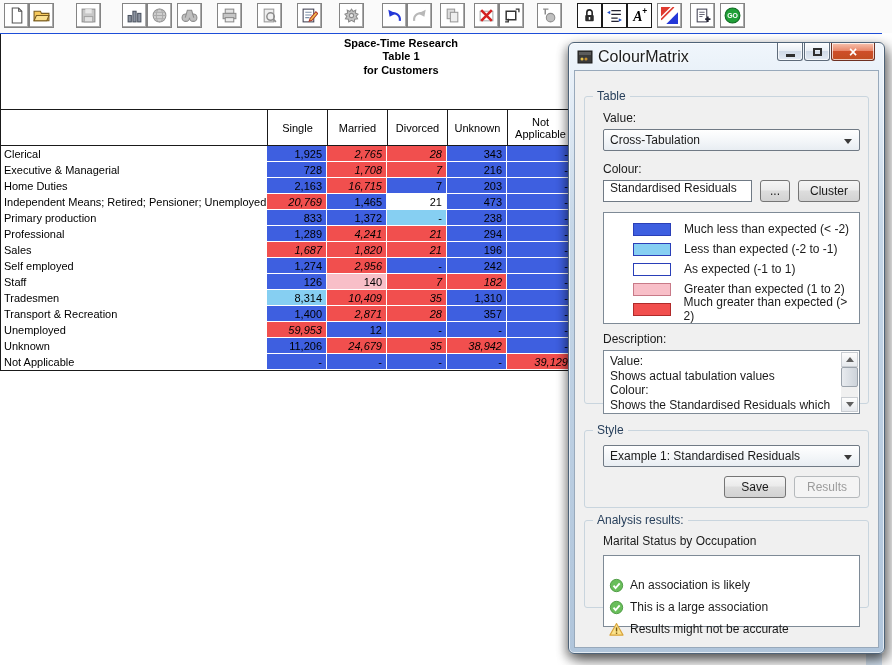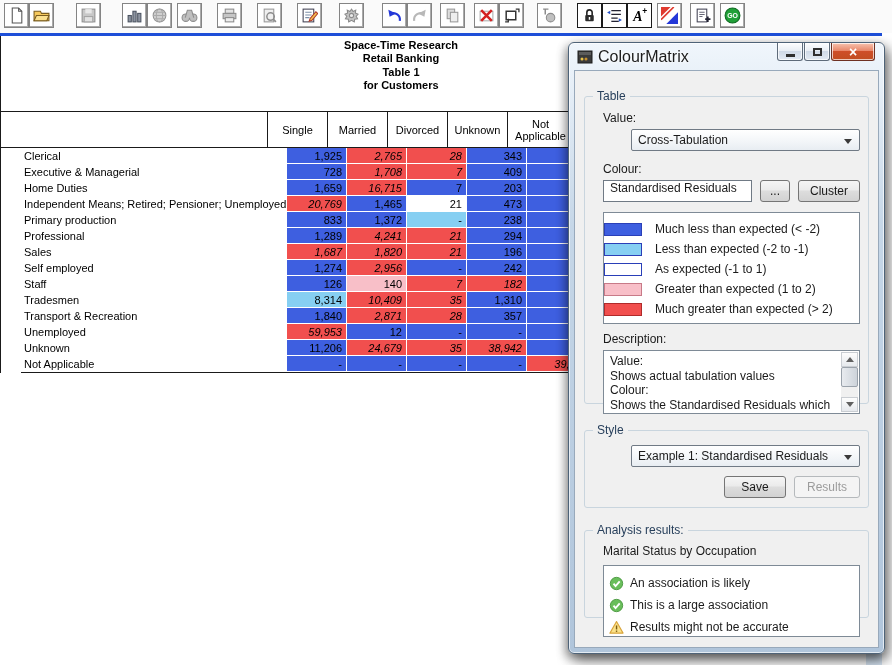--- a/index.html
+++ b/index.html
@@ -8,30 +8,30 @@
   
   #toolbar { height:33px; background:#FAFAFA; display:flex; align-items:flex-start; padding-left:4px; }
   .tg { display:flex; }
   .tb { width:25px; height:25px; margin-top:3px; background:#fff; border:1px solid #848484;
         box-shadow: inset -1px -1px 0 #aaa, inset 1px 1px 0 #fff;
         display:flex; align-items:center; justify-content:center; }
   .tb.on { border:1px solid #1a1a1a; box-shadow:none; }
   .tb svg { display:block; }
 
   
-  #doc { position:absolute; left:0; top:33px; width:882px; height:632px; background:#fff; border-top:3px solid #1d4ed8; }
+  #doc { position:absolute; left:0; top:33px; width:882px; height:632px; background:#fff; border-top:1px solid #1d4ed8; }
   #tablewrap { position:absolute; left:0; top:0; border-left:1px solid #1a1a1a; }
   #titleblock { width:800px; height:75px; padding-top:3px; text-align:center; font-weight:bold; font-size:11px; line-height:13.4px; color:#000; }
   #hrow { display:grid; grid-template-columns:266px 60px 60px 60px 60px 66px; width:572px; height:37px;
           border-top:1px solid #1a1a1a; border-bottom:1px solid #1a1a1a; }
   .hcell { border-left:1px solid #1a1a1a; display:flex; align-items:center; justify-content:center;
            text-align:center; font-size:11px; line-height:12px; color:#000; }
   .hcell.stub { border-left:none; }
   #dgrid { display:grid; grid-template-columns:266px 60px 60px 60px 60px 66px; grid-auto-rows:16px;
-           width:572px; border-bottom:1px solid #1a1a1a;margin-left:20px; }
+           width:572px; border-bottom:1px solid #1a1a1a; }
   .rlabel { font-size:11px; line-height:16px; padding-left:3px; white-space:nowrap; overflow:hidden; color:#000; }
   .dc { border-right:1px solid #fff; border-bottom:1px solid #fff; font-size:11px;
         display:flex; align-items:center; justify-content:flex-end; padding-right:4px; color:#000; }
   [data-cat="much-less"]    { background:#3E5FE0; }
   [data-cat="less"]         { background:#86CFF2; }
   [data-cat="expected"]     { background:#FFFFFF; }
   [data-cat="greater"]      { background:#F8BFC8; }
   [data-cat="much-greater"] { background:#F14F4E;font-style:italic; }
 
   
@@ -63,48 +63,48 @@
   .maxi { width:9px; height:8px; border:2px solid #2e2e2e; }
 
   #client { position:absolute; left:5px; right:5px; top:27px; bottom:5px; background:#F0F0F0;
             border:1px solid #98A9BB; font-size:12px; color:#1a1a1a; overflow:hidden; }
   .group { position:relative; margin:0 9px; border:1px solid #C9D5DE; border-radius:3px; }
   .glabel { position:absolute; top:-8px; left:8px; background:#F0F0F0; padding:0 4px; font-size:12px; color:#28405C; }
   .gpad { padding:0 8px 0 18px; }
 
   .select { height:22px; border:1px solid #707A85; border-radius:2px; position:relative;
             background:linear-gradient(180deg,#FFFFFF,#F2F5F8 60%,#E8EDF2);
-            display:flex; align-items:center; padding:0 22px 0 6px;margin-left:28px; }
+            display:flex; align-items:center; padding:0 22px 0 6px; }
   .select::after { content:""; position:absolute; right:7px; top:9px; border:4px solid transparent; border-top:5px solid #3A3A3A; }
   .tinput { height:22px; border:1px solid #707A85; background:#fff; display:flex; padding:0 6px; }
   .btn { height:22px; border:1px solid #757575; border-radius:3px;
          background:linear-gradient(180deg,#F5F5F5,#EBEBEB 45%,#DDDDDD 50%,#D2D2D2);
          display:flex; align-items:center; justify-content:center; font-size:12px; color:#1a1a1a; }
   .btn.disabled { border-color:#B5B9BC; background:#F4F4F4; color:#9C9C9C; }
 
   .legendbox { border:1px solid #7E8A96; background:#fff; height:112px; padding-top:6px; margin-top:10px; }
-  .lrow { display:flex; align-items:center; height:20px; padding-left:0; }
+  .lrow { display:flex; align-items:center; height:20px; padding-left:29px; }
   .swatch { width:38px; height:13px; margin-right:13px; border:1px solid #2A3FB8; }
   .swatch[data-cat="greater"] { border-color:#C87A88; }
   .swatch[data-cat="much-greater"] { border-color:#B02A2A; }
 
   .descbox { border:1px solid #7E8A96; background:#fff; height:64px; margin-top:4px; position:relative;
              padding:3px 24px 0 6px; line-height:14.5px; }
   .vsb { position:absolute; top:1px; right:1px; bottom:1px; width:17px; background:#F0F0F0; }
   .vbtn { position:absolute; left:0; width:17px; height:15px; background:linear-gradient(180deg,#FDFDFD,#E6E9ED);
           border:1px solid #C9CDD2; display:flex; align-items:center; justify-content:center; }
   .vbtn.up { top:0; } .vbtn.dn { bottom:0; }
   .vbtn.up i { border:4px solid transparent; border-bottom:5px solid #606060; margin-top:-4px; }
   .vbtn.dn i { border:4px solid transparent; border-top:5px solid #606060; margin-bottom:-4px; }
   .vthumb { position:absolute; left:0; top:15px; width:17px; height:20px; background:linear-gradient(90deg,#E8EBEF,#CDD3DA);
             border:1px solid #9AA2AB; border-radius:2px; }
 
   .btnrow { display:flex; justify-content:flex-end; gap:8px; margin-top:9px; }
 
-  .alist { border:1px solid #7E8A96; background:#fff; height:72px; margin-top:7px; padding:6px 5px; }
+  .alist { border:1px solid #7E8A96; background:#fff; height:72px; margin-top:7px; padding:18px 5px; }
   .arow { display:flex; align-items:center; height:22px; gap:6px; }
 </style>
 </head>
 <body>
 
 <div id="toolbar">
   <div class="tg">
     <div class="tb">
         <svg width="17" height="17" viewBox="0 0 16 16">
           <path d="M4 1h6l3 3v11H4z" fill="#fff" stroke="#555"></path>
@@ -280,21 +280,20 @@
           <text x="8" y="10.5" text-anchor="middle" font-family="Liberation Sans,sans-serif" font-weight="bold" font-size="6.5" fill="#fff">GO</text>
         </svg>
       </div>
   </div>
 </div>
 
 <div id="doc">
   <div id="tablewrap">
     <div id="titleblock">
       <div>Space-Time Research</div>
-      <div>Retail Banking</div>
       <div>Table 1</div>
       <div>for Customers</div>
     </div>
     <div id="hrow">
       <div class="hcell stub"></div>
       <div class="hcell">Single</div>
       <div class="hcell">Married</div>
       <div class="hcell">Divorced</div>
       <div class="hcell">Unknown</div>
       <div class="hcell">Not Applicable</div>
@@ -304,25 +303,25 @@
       <div class="dc" data-cat="much-less">1,925</div>
       <div class="dc" data-cat="much-greater">2,765</div>
       <div class="dc" data-cat="much-greater">28</div>
       <div class="dc" data-cat="much-less">343</div>
       <div class="dc" data-cat="much-less">-</div>
 
       <div class="rlabel">Executive &amp; Managerial</div>
       <div class="dc" data-cat="much-less">728</div>
       <div class="dc" data-cat="much-greater">1,708</div>
       <div class="dc" data-cat="much-greater">7</div>
-      <div class="dc" data-cat="much-less">409</div>
+      <div class="dc" data-cat="much-less">216</div>
       <div class="dc" data-cat="much-less">-</div>
 
       <div class="rlabel">Home Duties</div>
-      <div class="dc" data-cat="much-less">1,659</div>
+      <div class="dc" data-cat="much-less">2,163</div>
       <div class="dc" data-cat="much-greater">16,715</div>
       <div class="dc" data-cat="much-less">7</div>
       <div class="dc" data-cat="much-less">203</div>
       <div class="dc" data-cat="much-less">-</div>
 
       <div class="rlabel">Independent Means; Retired; Pensioner; Unemployed</div>
       <div class="dc" data-cat="much-greater">20,769</div>
       <div class="dc" data-cat="much-less">1,465</div>
       <div class="dc" data-cat="expected">21</div>
       <div class="dc" data-cat="much-less">473</div>
@@ -364,21 +363,21 @@
       <div class="dc" data-cat="much-less">-</div>
 
       <div class="rlabel">Tradesmen</div>
       <div class="dc" data-cat="less">8,314</div>
       <div class="dc" data-cat="much-greater">10,409</div>
       <div class="dc" data-cat="much-greater">35</div>
       <div class="dc" data-cat="much-less">1,310</div>
       <div class="dc" data-cat="much-less">-</div>
 
       <div class="rlabel">Transport &amp; Recreation</div>
-      <div class="dc" data-cat="much-less">1,840</div>
+      <div class="dc" data-cat="much-less">1,400</div>
       <div class="dc" data-cat="much-greater">2,871</div>
       <div class="dc" data-cat="much-greater">28</div>
       <div class="dc" data-cat="much-less">357</div>
       <div class="dc" data-cat="much-less">-</div>
 
       <div class="rlabel">Unemployed</div>
       <div class="dc" data-cat="much-greater">59,953</div>
       <div class="dc" data-cat="much-less">12</div>
       <div class="dc" data-cat="much-less">-</div>
       <div class="dc" data-cat="much-less">-</div>
@@ -503,21 +502,21 @@
           <div class="btn" style="width:62px">
               <span>Save</span>
             </div>
           <div class="btn disabled" style="width:66px">
               <span>Results</span>
             </div>
         </div>
       </div>
     </div>
 
-    <div class="group" style="margin-top:22px; height:88px;">
+    <div class="group" style="margin-top:12px; height:88px;">
       <span class="glabel">Analysis results:</span>
       <div class="gpad">
         <div style="margin-top:13px">Marital Status by Occupation</div>
         <div class="alist">
           <div class="arow">
             <svg width="15" height="15" viewBox="0 0 16 16">
                 <circle cx="8" cy="8" r="6.6" fill="#69BE5B" stroke="#4E9A43"></circle>
                 <path d="M4.8 8.2l2.2 2.6 4.4-5" stroke="#fff" stroke-width="2" fill="none"></path>
               </svg>
             <span>An association is likely</span>

